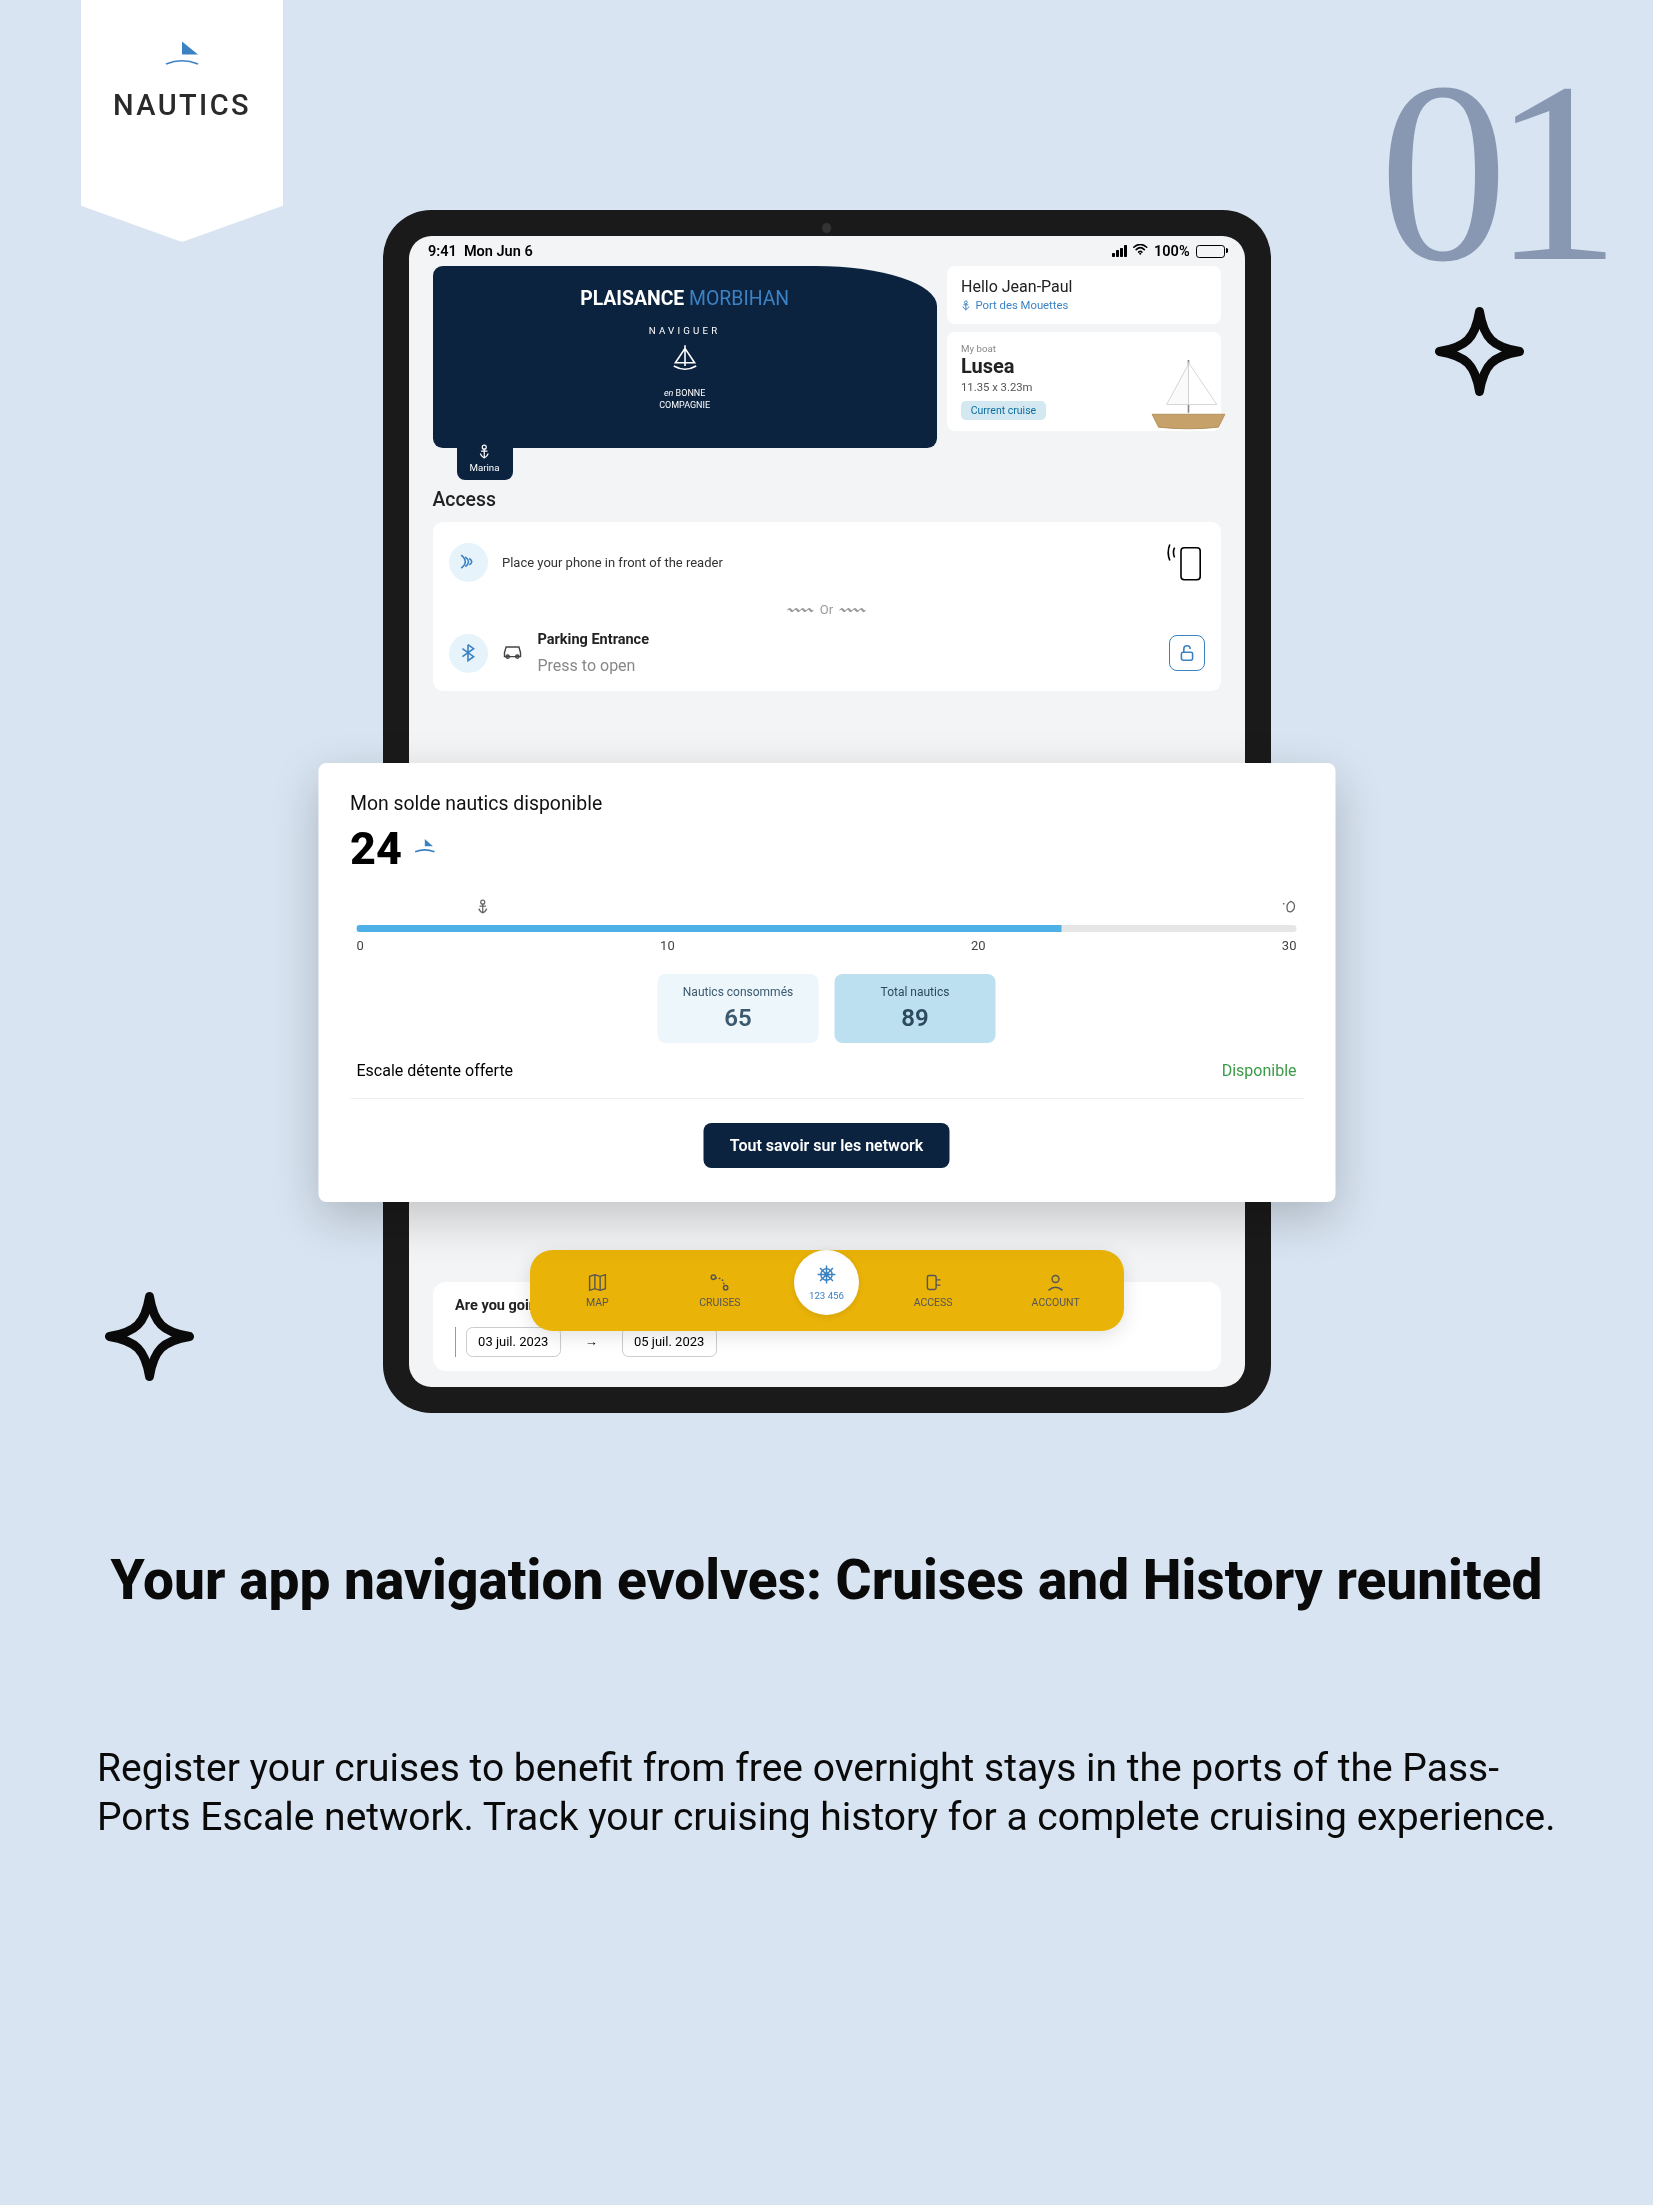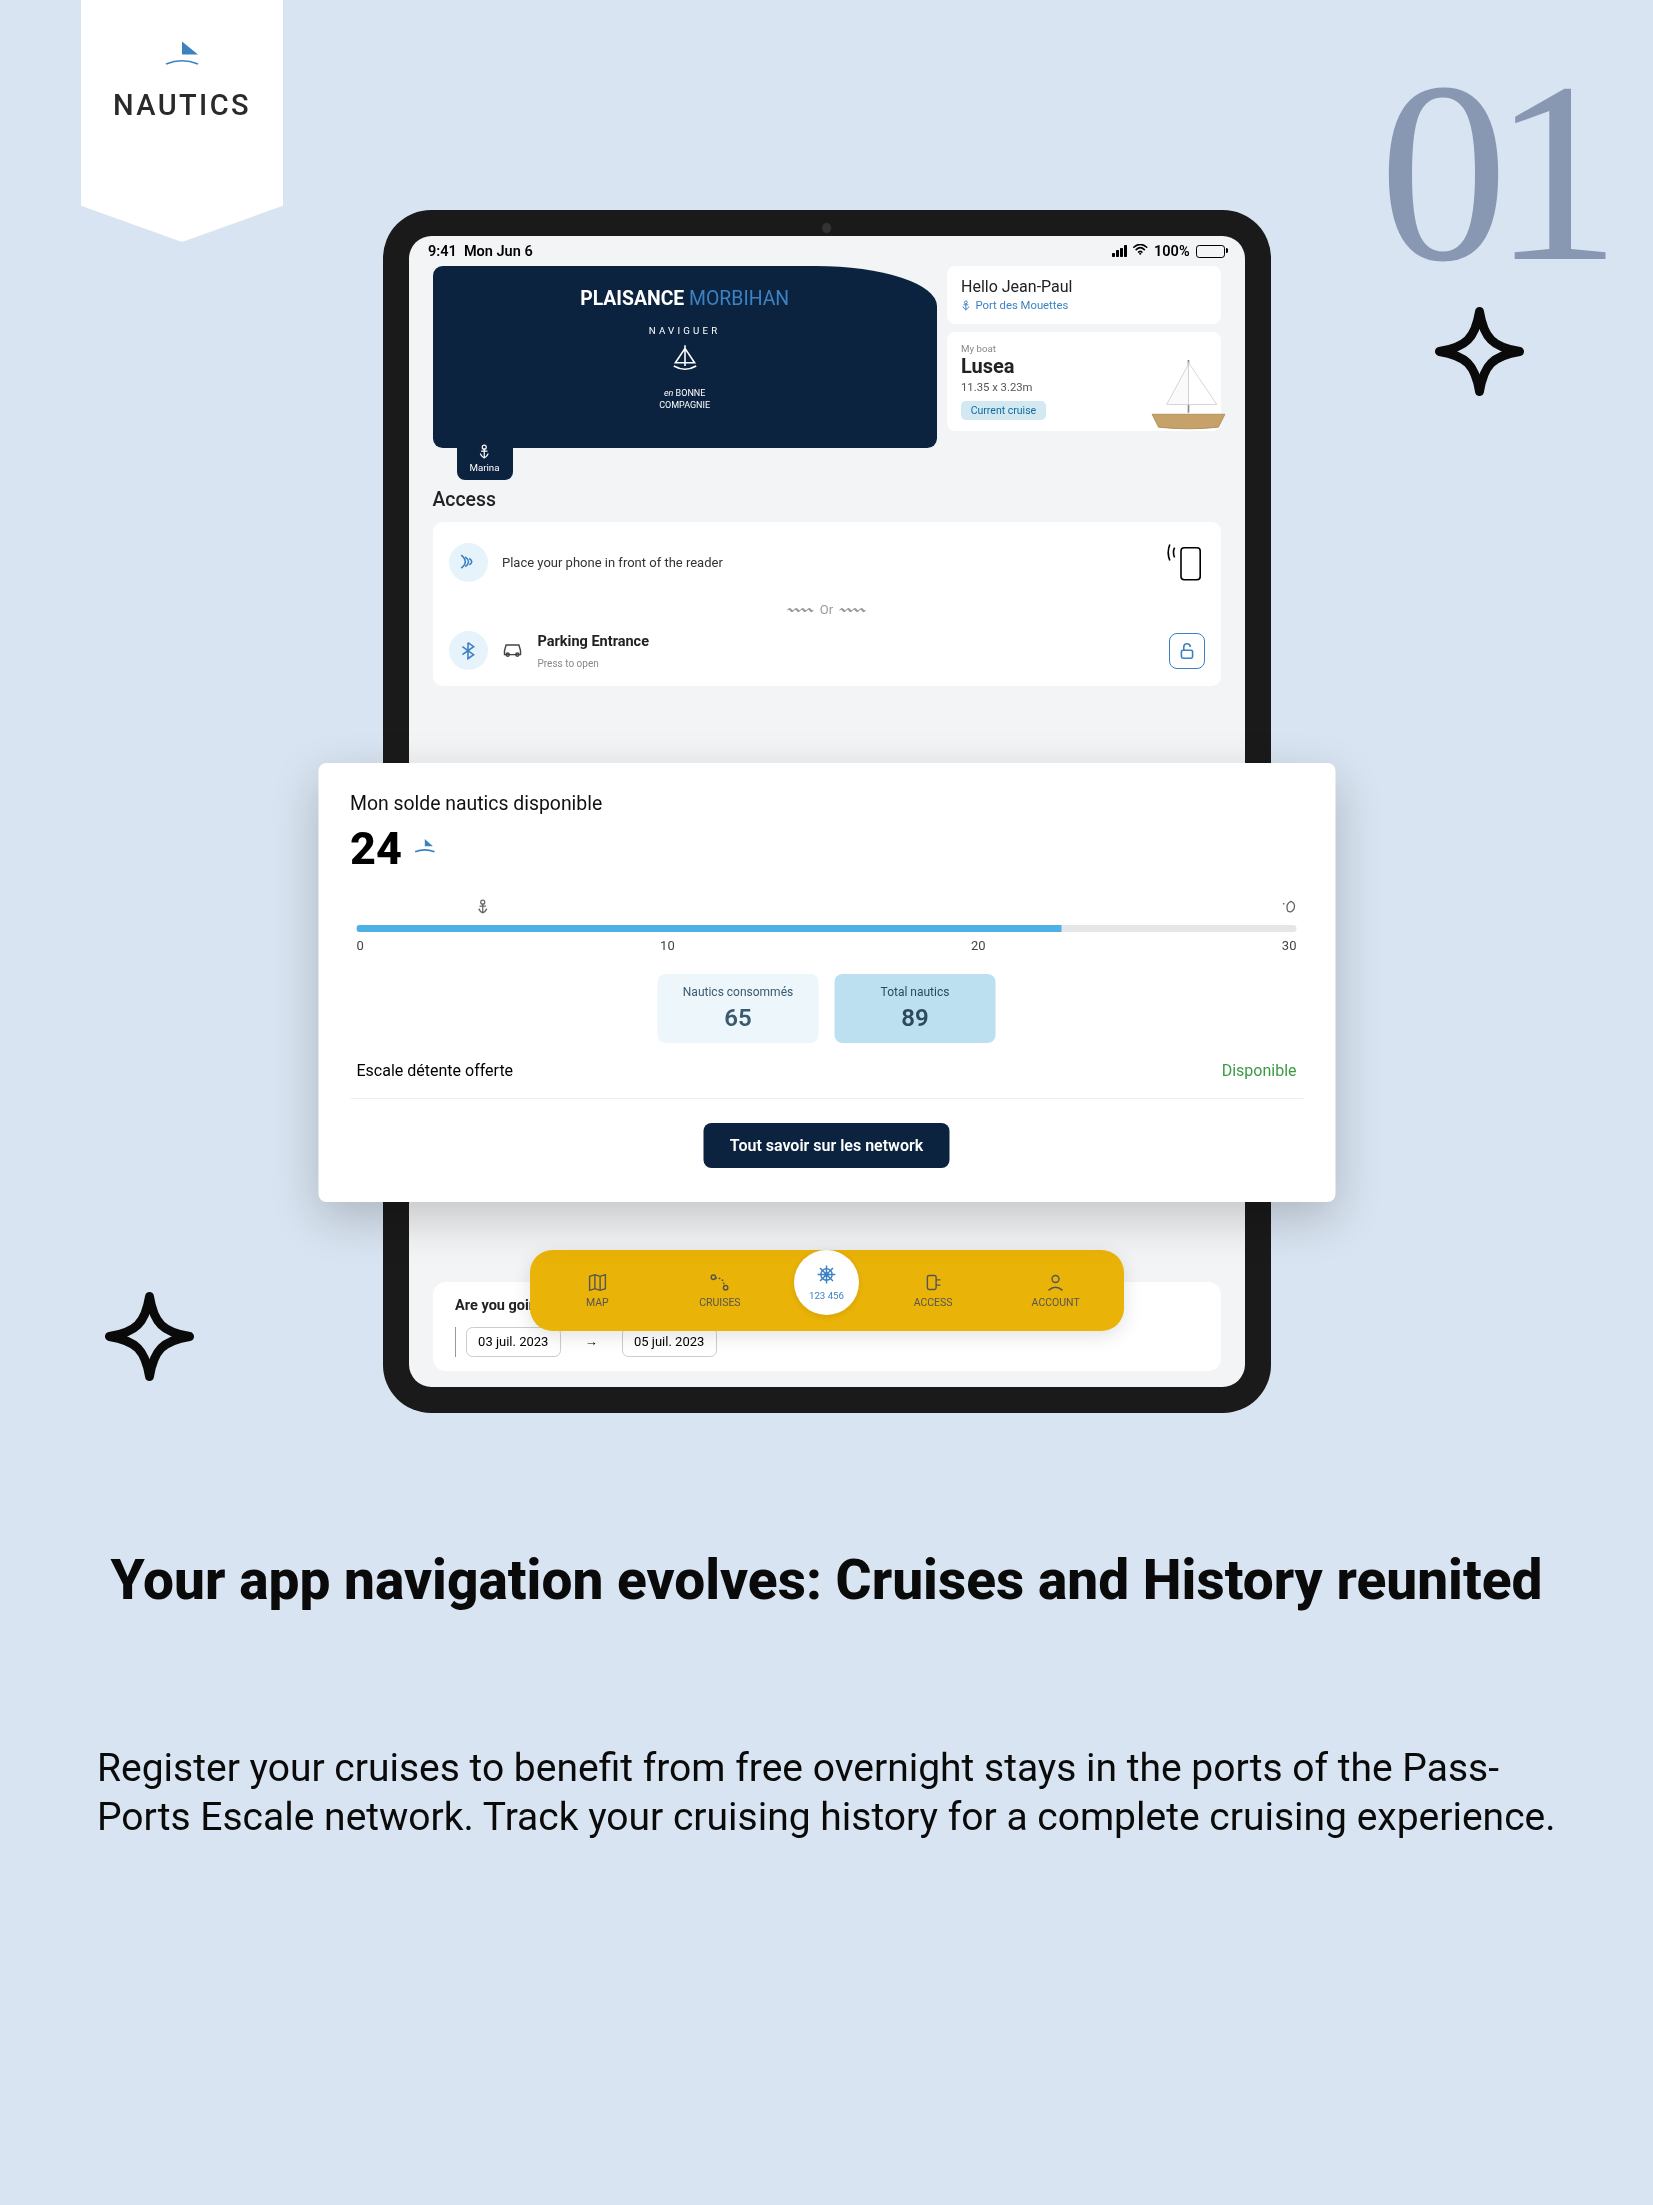--- a/index.html
+++ b/index.html
@@ -92,21 +92,21 @@
 .section-title { font-size: 19.4px; font-weight: 500; color: #222; margin-bottom: 11.3px; }
 .access-panel { background: #fff; border-radius: 9.7px; padding: 16px; }
 .access-row { display: flex; align-items: center; gap: 14.5px; }
 .circle-icon { width: 39px; height: 39px; border-radius: 50%; background: #e6f3fb; color: #3c82c3; display: flex; align-items: center; justify-content: center; font-size: 18px; }
 .phone-illustration { margin-left: auto; }
 .phone-illustration svg { width:40px; height:45px; stroke:#000; fill:none; stroke-width:2; }
 .or-divider { text-align: center; color: #9a9a9a; font-size: 13px; margin: 13px 0; }
 .parking-row { display: flex; align-items: center; gap: 14.5px; }
 .car-icon { font-size: 16px; color: #444; }
 .parking-text .t { font-size: 14.5px; font-weight: 700; color: #222; }
-.parking-text .s { font-size: 10px; color: #888; margin-top: 8px; }
+.parking-text .s { font-size: 16px; color: #888; margin-top: 8px; }
 .lock-btn { margin-left: auto; width: 36px; height: 36px; display: flex; align-items: center; justify-content: center; border: 1.6px solid #3c82c3; border-radius: 8px; color: #3c82c3;}
 
 
 .overlay {
   position: absolute; top: 763px; left: 50%; transform: translateX(-50%);
   width: 1017px; background: #fff; border-radius: 8px;
   box-shadow: 0 16px 48px rgba(0,0,0,0.2);
   padding: 29px 32px; z-index: 10;
 }
 .overlay-title { font-size: 19.4px; color: #111; }

